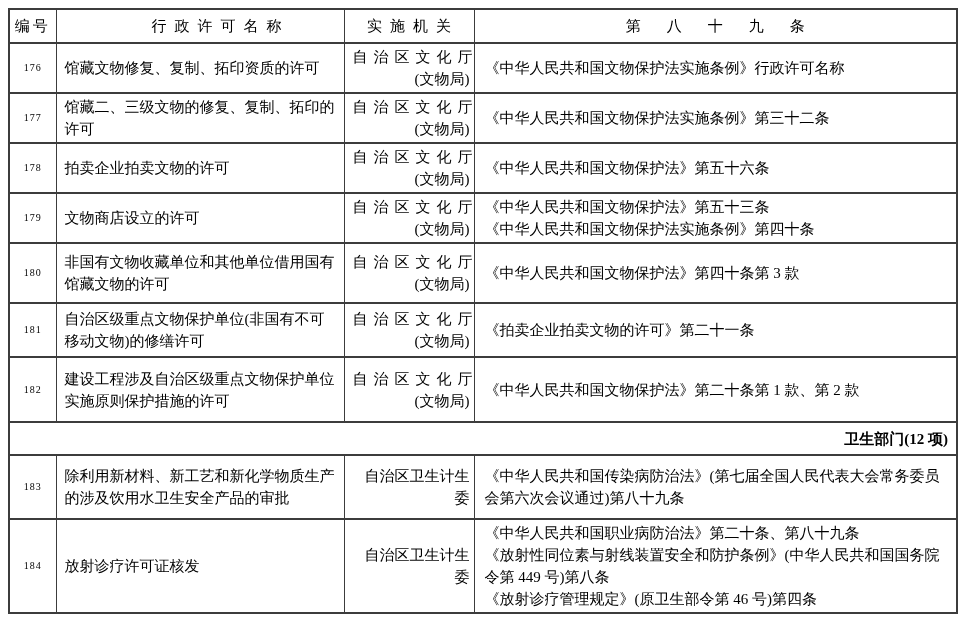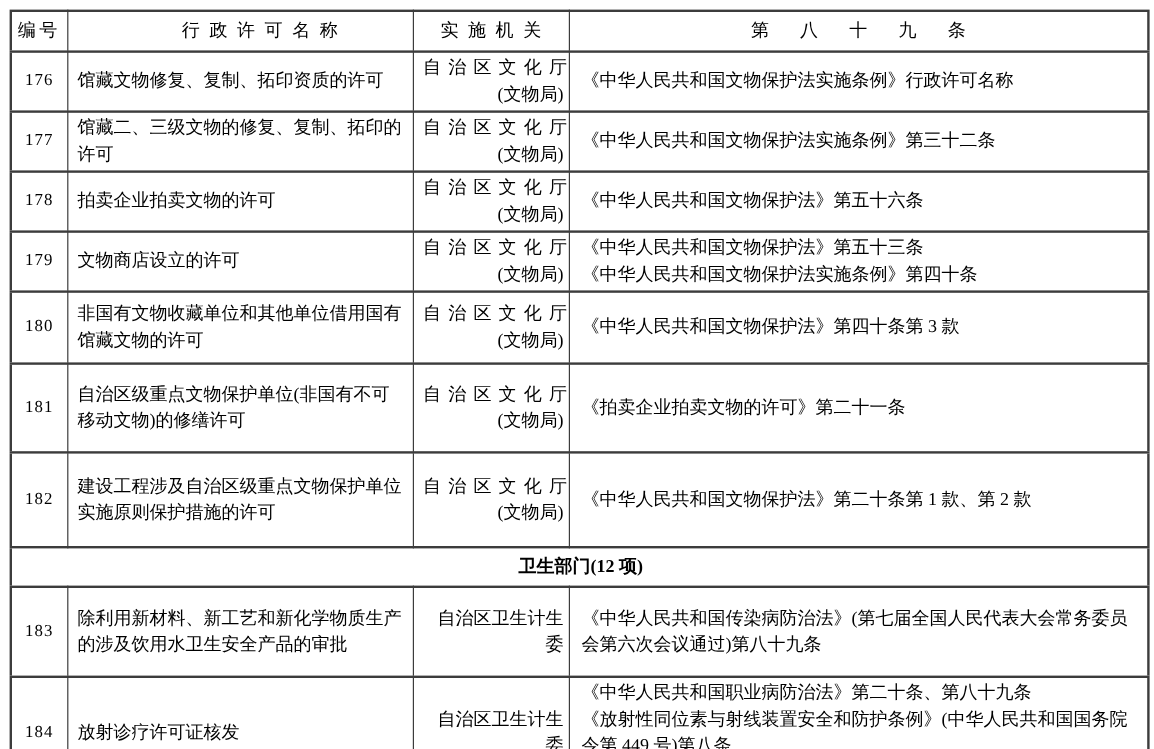--- a/index.html
+++ b/index.html
@@ -27,27 +27,27 @@
     padding: 2px 8px;
     line-height: 22px;
     overflow: hidden;
     margin-top: 29px;
   }
   thead th { text-align: center; padding: 2px 0; }
   th.h-number { letter-spacing: 3px; }
   th.h-name   { letter-spacing: 8px; text-indent: 8px; padding-left: 33px; }
   th.h-agency { letter-spacing: 8px; text-indent: 8px; }
   th.h-legal  { letter-spacing: 26px; text-indent: 26px; }
-  td.c-number { text-align: center; font-size: 14px; letter-spacing: 1px; padding: 2px 2px; }
+  td.c-number { text-align: center; font-size: 10px; letter-spacing: 1px; padding: 2px 2px; }
   td.c-name   { text-align: left; }
   td.c-agency { text-align: right; padding-right: 4px; }
   td.c-legal  { text-align: left; padding-left: 10px; }
   .agency-l1  { letter-spacing: 6px; white-space: nowrap; }
   td.section-cell {
-    text-align: center;
+    text-align: right;
     padding-left: 10px;
     font-weight: bold;
     font-size: 15px;
   }
   .legal-line { display: block; }
 </style>
 </head>
 <body>
 
 <div class="doc-wrap">
@@ -122,49 +122,49 @@
         <td class="c-name">非国有文物收藏单位和其他单位借用国有馆藏文物的许可</td>
         <td class="c-agency">
           <span class="agency-l1">自治区文化厅</span><br>
           <span>(文物局)</span>
         </td>
         <td class="c-legal">
           <span class="legal-line">《中华人民共和国文物保护法》第四十条第 3 款</span>
         </td>
       </tr>
 
-      <tr style="height:74px;">
+      <tr style="height:54px;">
         <td class="c-number">181</td>
         <td class="c-name">自治区级重点文物保护单位(非国有不可移动文物)的修缮许可</td>
         <td class="c-agency">
           <span class="agency-l1">自治区文化厅</span><br>
           <span>(文物局)</span>
         </td>
         <td class="c-legal">
           <span class="legal-line">《拍卖企业拍卖文物的许可》第二十一条</span>
         </td>
       </tr>
 
-      <tr style="height:79px;">
+      <tr style="height:65px;">
         <td class="c-number">182</td>
         <td class="c-name">建设工程涉及自治区级重点文物保护单位实施原则保护措施的许可</td>
         <td class="c-agency">
           <span class="agency-l1">自治区文化厅</span><br>
           <span>(文物局)</span>
         </td>
         <td class="c-legal">
           <span class="legal-line">《中华人民共和国文物保护法》第二十条第 1 款、第 2 款</span>
         </td>
       </tr>
 
       <tr style="height:33px;">
         <td class="section-cell" colspan="4">卫生部门(12 项)</td>
       </tr>
 
-      <tr style="height:75px;">
+      <tr style="height:64px;">
         <td class="c-number">183</td>
         <td class="c-name">除利用新材料、新工艺和新化学物质生产的涉及饮用水卫生安全产品的审批</td>
         <td class="c-agency">
           <span>自治区卫生计生委</span>
         </td>
         <td class="c-legal">
           <span class="legal-line">《中华人民共和国传染病防治法》(第七届全国人民代表大会常务委员会第六次会议通过)第八十九条</span>
         </td>
       </tr>
 

